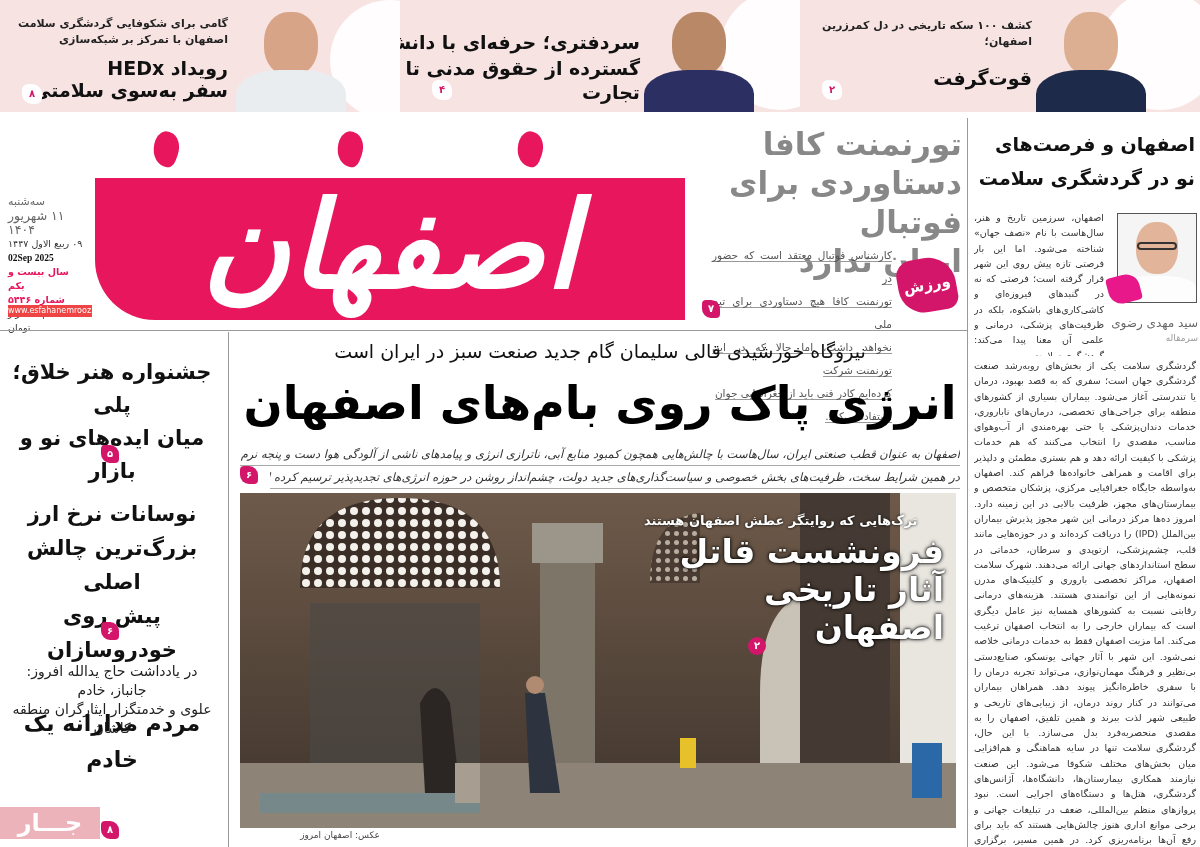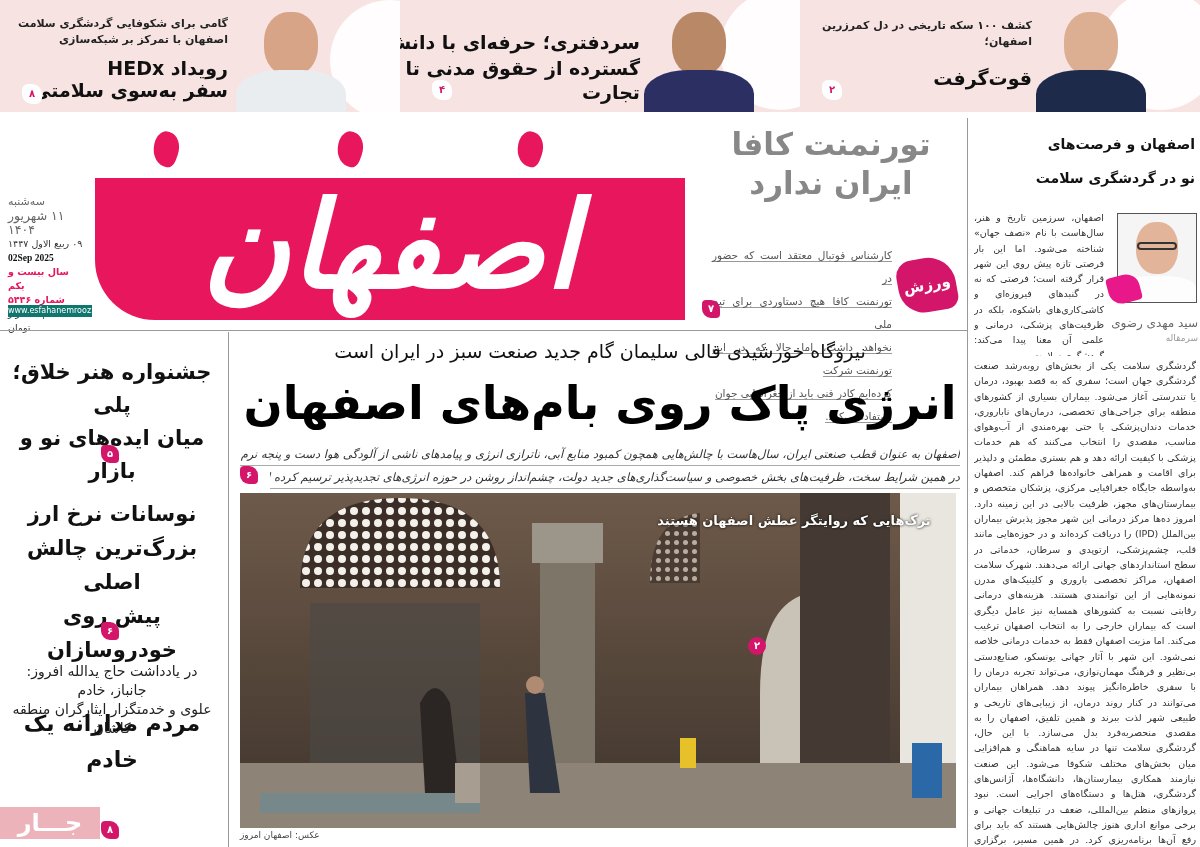--- a/index.html
+++ b/index.html
@@ -19,48 +19,48 @@
   
   .mast{left:95px;top:130px;width:600px;height:190px}
   .mast-red{position:absolute;left:0;top:48px;width:590px;height:142px;background:#e8175d;border-radius:0 0 0 60px}
   .mast-dot{position:absolute;width:26px;height:34px;background:#e8175d;border-radius:40% 60% 30% 70%;transform:rotate(20deg)}
   .mast-script{position:absolute;left:0;top:40px;width:590px;height:150px;color:#fff;font-family:"DejaVu Serif",serif;font-size:120px;font-weight:bold;font-style:italic;text-align:center;line-height:150px;letter-spacing:-6px;overflow:hidden}
   .dateblock{left:8px;top:195px;width:80px;text-align:left;font-size:9.5px;line-height:14px;color:#333}
   .dateblock .d1{font-size:11px;color:#666}
   .dateblock .d2{font-size:12.5px;color:#666}
   .dateblock .red{color:#e8175d;font-weight:bold}
   .dateblock .en{font-family:Liberation Serif, serif;font-weight:bold;color:#111}
-  .url{left:8px;top:305px;width:84px;height:12px;background:#0f766e;color:#fff;font-size:8px;text-align:center;line-height:12px;direction:ltr}
-  
-  .sport-title{left:700px;top:125px;width:262px;text-align:center;font-size:31px;font-weight:bold;color:#888;line-height:39px}
+  .url{left:8px;top:305px;width:84px;height:12px;background:#ef4444;color:#fff;font-size:8px;text-align:center;line-height:12px;direction:ltr}
+  
+  .sport-title{left:700px;top:125px;width:262px;text-align:right;font-size:31px;font-weight:bold;color:#888;line-height:39px}
   .sport-body{left:712px;top:244px;width:180px;text-align:justify;font-size:10.5px;color:#555;line-height:23px}
   .sport-body span{border-bottom:1px solid #999}
   .sport-badge{left:898px;top:258px;width:58px;height:54px;background:#d4166b;border-radius:16px 28px 12px 26px;color:#fff;font-size:15px;font-weight:bold;text-align:center;line-height:54px;transform:rotate(-10deg)}
   .magenta-num{position:absolute;width:18px;height:18px;background:#d4166b;border-radius:4px 9px 4px 9px;color:#fff;font-size:10px;font-weight:bold;text-align:center;line-height:18px}
   
   .vrule{width:1px;background:#999}
   .hrule{height:1px;background:#999}
-  .ed-title{left:975px;top:127px;width:220px;text-align:right;font-size:14px;font-weight:bold;line-height:34px}
+  .ed-title{left:975px;top:127px;width:220px;text-align:right;font-size:19px;font-weight:bold;line-height:34px}
   .ed-photo{left:1117px;top:213px;width:80px;height:90px;border:1px solid #555;background:#f5f5f5;overflow:hidden}
   .ed-photo .face{position:absolute;left:18px;top:8px;width:42px;height:52px;border-radius:45%;background:#e2b59a}
   .ed-photo .shirt{position:absolute;left:2px;top:62px;width:76px;height:30px;border-radius:40% 40% 0 0;background:#fdfdfd}
   .ed-photo .glasses{position:absolute;left:19px;top:28px;width:40px;height:8px;border:2px solid #333;border-radius:4px}
   .ed-photo-pink{left:1108px;top:275px;width:32px;height:28px;background:#e8178a;border-radius:4px 14px 4px 14px;transform:rotate(-15deg)}
   .ed-author{left:1110px;top:316px;width:88px;text-align:right;font-size:12px;color:#666}
   .ed-role{left:1110px;top:333px;width:88px;text-align:right;font-size:9px;color:#999}
   .ed-text{font-size:9.5px;line-height:15.3px;color:#333;text-align:justify;text-align-last:right;overflow:hidden}
   
   .lt{left:8px;width:208px;text-align:center;font-weight:bold;color:#111}
   
   .main-kicker{left:240px;top:340px;width:720px;text-align:center;font-size:19px;color:#111}
   .main-title{left:240px;top:370px;width:720px;text-align:center;font-size:46px;font-weight:bold;color:#000;letter-spacing:-1px;line-height:66px}
   .main-lead{left:240px;top:443px;width:720px;font-size:11.5px;font-style:italic;color:#333;text-align:right;line-height:22px}
   .main-lead div{border-bottom:1px solid #aaa;white-space:nowrap;overflow:hidden}
   .photo-main{left:240px;top:493px;width:716px;height:335px;overflow:hidden;background:#5a4a3e}
-  .photo-caption{left:240px;top:830px;width:200px;text-align:left;font-size:9px;color:#444}
+  .photo-caption{left:240px;top:830px;width:200px;text-align:center;font-size:9px;color:#444}
   .ov-kicker{font-size:13px;font-weight:bold;color:#fff;text-shadow:0 0 3px #000}
   .ov-title{font-size:33px;font-weight:bold;color:#fff;line-height:38px;text-shadow:0 0 4px #000,0 0 2px #000}
   .jar{left:0;top:807px;width:100px;height:32px;background:#e9a6ae;opacity:.85;color:#fff;font-size:24px;font-weight:bold;text-align:center;line-height:32px}
 </style>
 </head>
 <body>
 
 <div class="abs topbar"></div>
 
 <div class="abs teaser" style="left:800px;width:400px">
@@ -111,20 +111,21 @@
   <div>۰۹ ربیع الاول ۱۴۴۷</div>
   <div class="en">02Sep 2025</div>
   <div class="red">سال بیست و یکم</div>
   <div class="red">شماره ۵۴۴۶</div>
   <div>۸ صفحه | ۱۰ هزار تومان</div>
 </div>
 <div class="abs url">www.esfahanemrooz.ir</div>
 
 <div class="abs sport-title">
   <div>تورنمنت کافا</div>
+  <div>دستاوردی برای فوتبال</div>
   <div>ایران ندارد</div>
 </div>
 <div class="abs sport-body">
   <div><span>کارشناس فوتبال معتقد است که حضور در</span></div>
   <div><span>تورنمنت کافا هیچ دستاوردی برای تیم ملی</span></div>
   <div><span>نخواهد داشت، اما حالا که در این تورنمنت شرکت</span></div>
   <div><span>کرده‌ایم کادر فنی باید از جغرافیایی جوان</span></div>
   <div><span>استفاده‌می‌کرد.</span></div>
 </div>
 <div class="abs sport-badge">ورزش</div>
@@ -208,16 +209,20 @@
     <rect x="660" y="0" width="56" height="335" fill="#e9e6e0"></rect>
     <rect x="0" y="270" width="716" height="65" fill="#8d8377"></rect>
     <rect x="20" y="300" width="220" height="20" fill="#6d8a93" opacity=".7"></rect>
     <path d="M180 210 Q195 180 210 210 L220 300 L185 300 Z" fill="#2b2623"></path>
     <rect x="215" y="270" width="25" height="40" fill="#a79e91"></rect>
     <path d="M285 200 L305 200 L320 300 L290 300 Z" fill="#2e3340"></path>
     <circle cx="295" cy="192" r="9" fill="#b08b72"></circle>
     <rect x="440" y="245" width="16" height="30" fill="#e6c12a"></rect>
     <rect x="672" y="250" width="30" height="55" fill="#2b68a8"></rect>
   </svg>
-  <div class="abs ov-kicker" style="right:12px;top:20px;width:300px;text-align:center">ترک‌هایی که روایتگر عطش اصفهان هستند</div>
+  <div class="abs ov-kicker" style="right:12px;top:20px;width:300px;text-align:left">ترک‌هایی که روایتگر عطش اصفهان هستند</div>
+  <div class="abs ov-title" style="right:12px;top:40px;width:300px;text-align:right">
+    <div>فرونشست قاتل</div>
+    <div>آثار تاریخی اصفهان</div>
+  </div>
   <div class="magenta-num" style="left:508px;top:144px;border-radius:50%">۲</div>
 </div>
 <div class="abs photo-caption">عکس: اصفهان امروز</div>
 
 </body></html>

